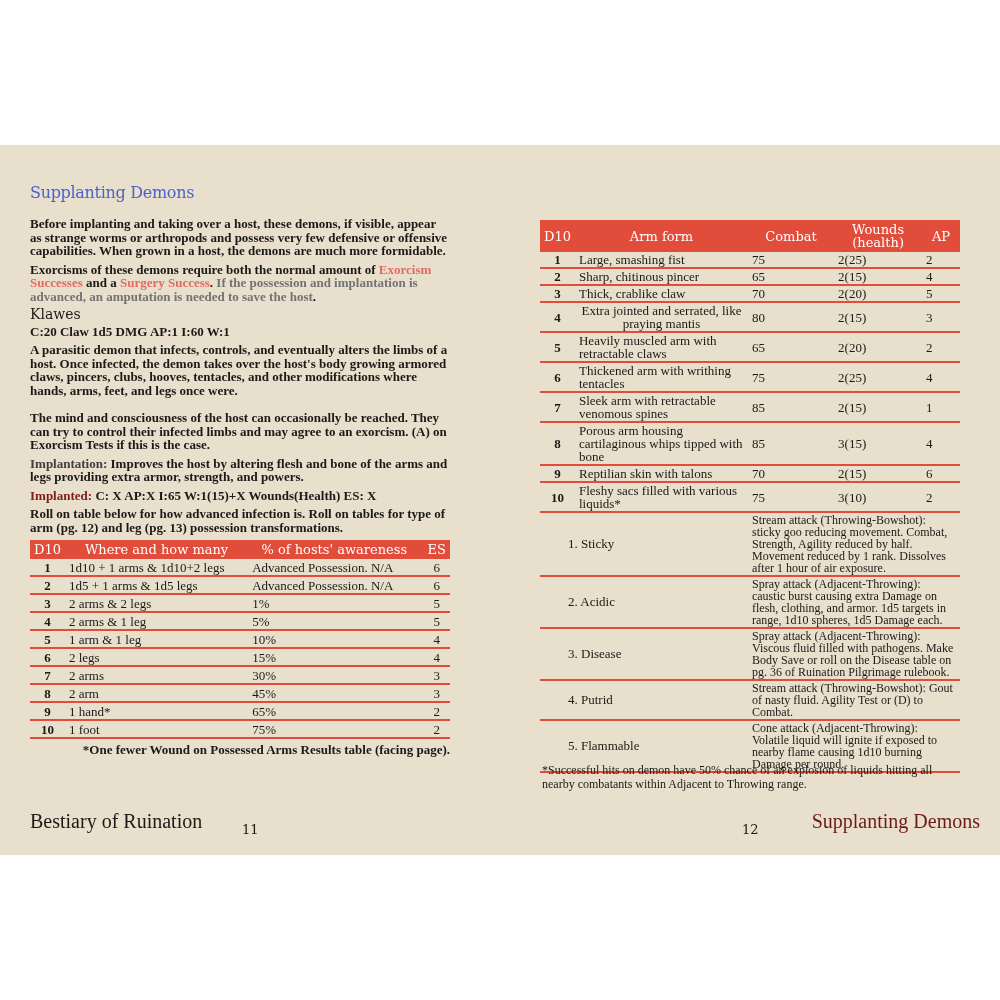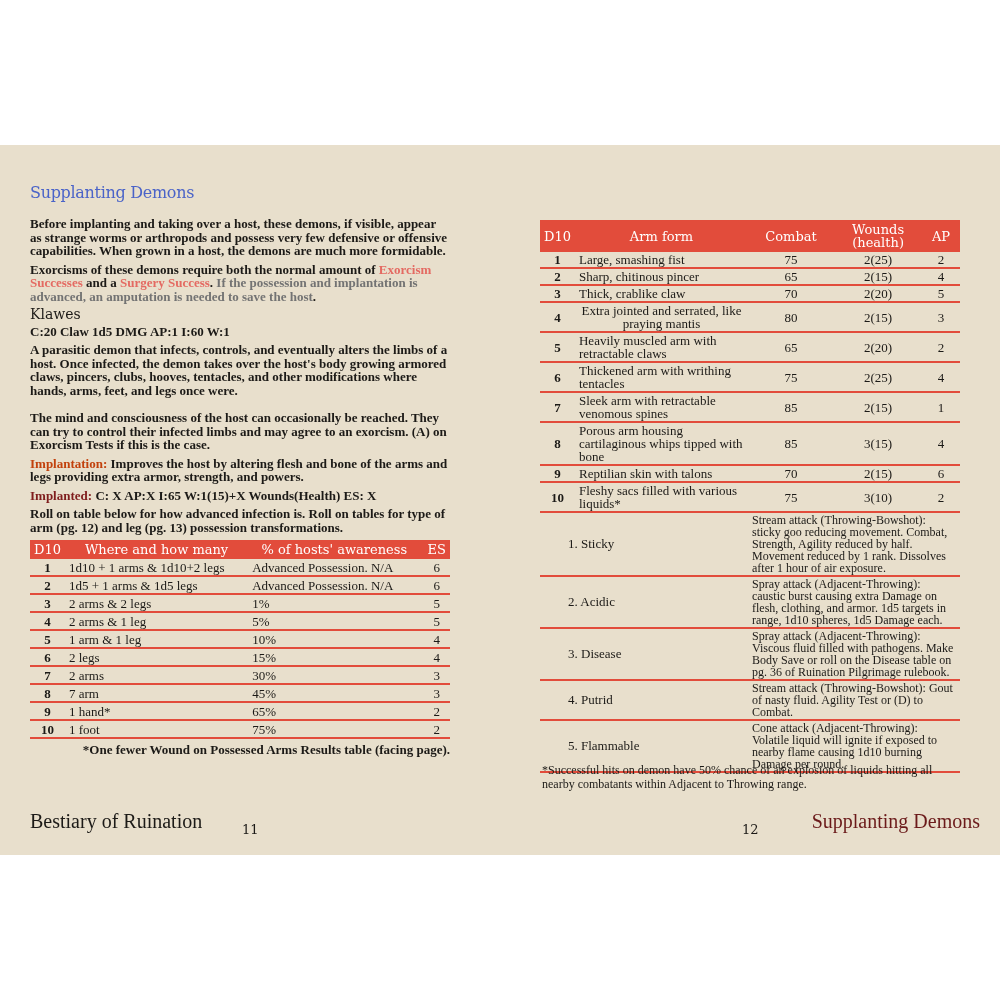--- a/index.html
+++ b/index.html
@@ -7,36 +7,36 @@
          font-family:"Liberation Serif", "DejaVu Serif", serif; color:#1c1a17; }
   .spread { position:absolute; left:0; top:145px; width:1000px; height:710px; background:#e8dfcc; }
   .page { position:absolute; top:0; height:558px; }
   .page.left { left:30px; width:420px; }
   .page.right { left:540px; width:420px; }
   .section-title { position:absolute; top:38px; left:0; font-size:16px; color:#4a63c8; font-family:"DejaVu Serif", serif; letter-spacing:-0.3px; }
   .body { position:absolute; top:72px; left:0; width:420px; font-size:13px; line-height:13.5px; font-weight:bold; }
   .body p { margin:0 0 5px 0; }
   .red-link { color:#e46a62; }
   .blue-link { color:#737373; }
-  .orange { color:#c2410c; }
+  .orange { color:#404040; }
   .red { color:#7f1d1d; }
   .klawes { font-weight:normal; font-size:14px; margin:4px 0 3px 0; font-family:"DejaVu Serif", serif; }
   table { border-collapse:collapse; width:100%; }
   .tbl { font-size:13px; line-height:13px; }
   .tbl th { background:#e24c3b; color:#fff; font-weight:normal; font-family:"DejaVu Serif", serif; font-size:13px; padding:3px 4px; }
   .tbl td { border-bottom:2px solid #e24c3b; padding:1px 4px; vertical-align:middle; }
   .tbl td.num { text-align:center; font-weight:bold; }
   .left-table { margin-top:6px; }
   .left-table td { font-weight:normal; height:14px; }
   .left-table td.num { font-weight:bold; }
   .left-table td.es { text-align:right; padding-right:10px; }
   .note { font-size:13px; margin-top:4px; font-weight:bold;text-align:right; }
   .right-table { position:absolute; top:75px; left:0; width:420px; }
   .right-table td { font-weight:normal; }
-  .right-table td.c { text-align:center; }
+  .right-table td.c { text-align:left; }
   .liq td { font-size:12px; line-height:12px; }
   .liq td.name { font-size:13px; padding-left:28px; width:150px; }
   .right-note { position:absolute; top:618px; left:2px; width:420px; font-size:12px; line-height:14px; }
   .footer { position:absolute; top:665px; font-family:Liberation Serif, serif; font-size:20px; }
   .pnum { position:absolute; top:677px; font-size:13px; font-family:"DejaVu Serif", serif; }
 </style>
 </head>
 <body>
 
 <div class="spread">
@@ -113,21 +113,21 @@
               <td class="es">4</td>
             </tr>
             <tr>
               <td class="num">7</td>
               <td>2 arms</td>
               <td>30%</td>
               <td class="es">3</td>
             </tr>
             <tr>
               <td class="num">8</td>
-              <td>7 arm</td>
+              <td>2 arm</td>
               <td>45%</td>
               <td class="es">3</td>
             </tr>
             <tr>
               <td class="num">9</td>
               <td>1 hand*</td>
               <td>65%</td>
               <td class="es">2</td>
             </tr>
             <tr>

